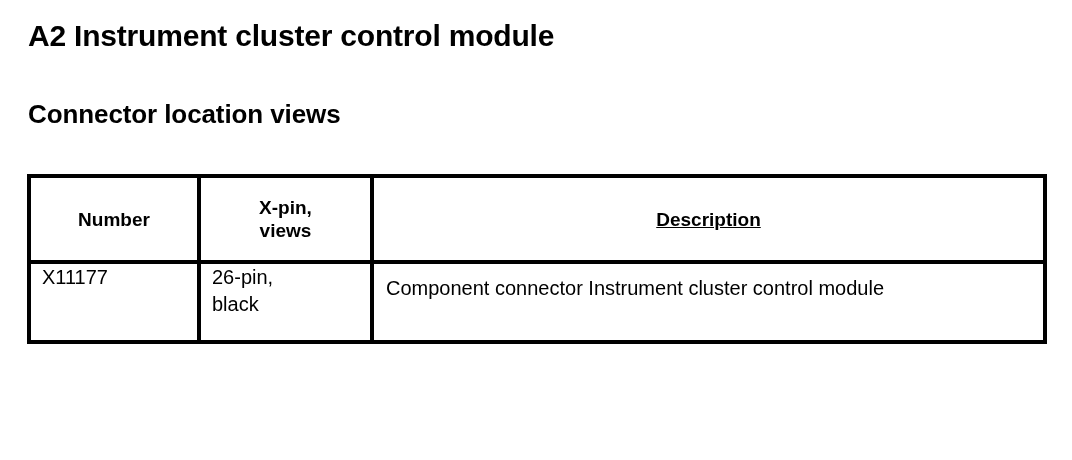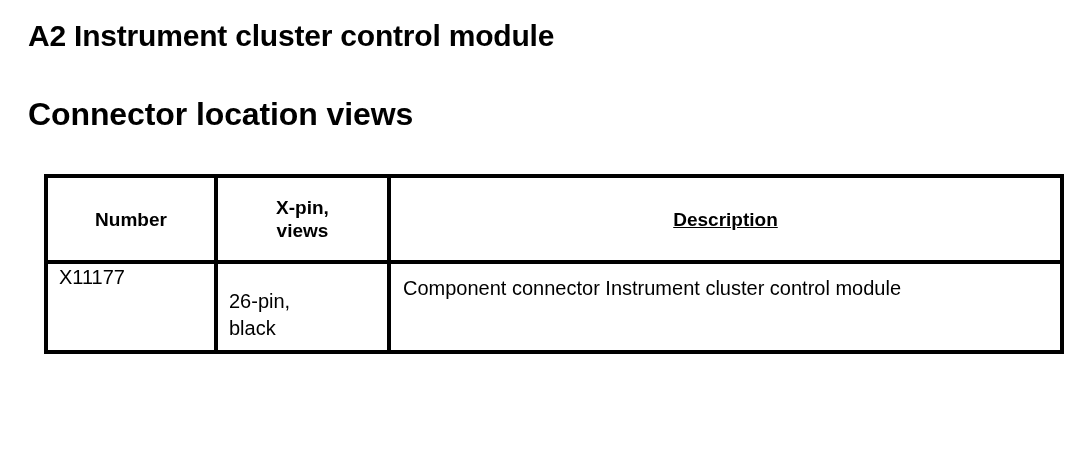--- a/index.html
+++ b/index.html
@@ -32,30 +32,30 @@
     font-weight: bold;
     letter-spacing: -0.2px;
     line-height: 34px;
     white-space: nowrap;
   }
 
   .section-heading {
     position: absolute;
     left: 28px;
     top: 99px;
-    font-size: 32px;
+    font-size: 26px;
     font-weight: bold;
     letter-spacing: -0.1px;
     line-height: 30px;
     white-space: nowrap;
   }
 
   .connector-table {
     position: absolute;
-    left: 44px;
+    left: 27px;
     top: 174px;
     width: 1016px;
     border-collapse: collapse;
     table-layout: fixed;
     background: #a3a3a3;
   }
 
   .connector-table td,
   .connector-table th {
     border: 4px solid #000000;
@@ -80,21 +80,21 @@
 
   
   .connector-table tbody td {
     height: 76px;
     font-size: 20px;
     font-weight: normal;
     line-height: 27px;
   }
 
   .cell-pad {
-    padding: 24px 10px 8px 11px;
+    padding: 0 10px 8px 11px;
   }
 
   .cell-number {
     vertical-align: middle;
     margin-top: 13px;
   }
   .cell-number .cell-pad {
     padding: 0 10px 0 11px;
   }
 

